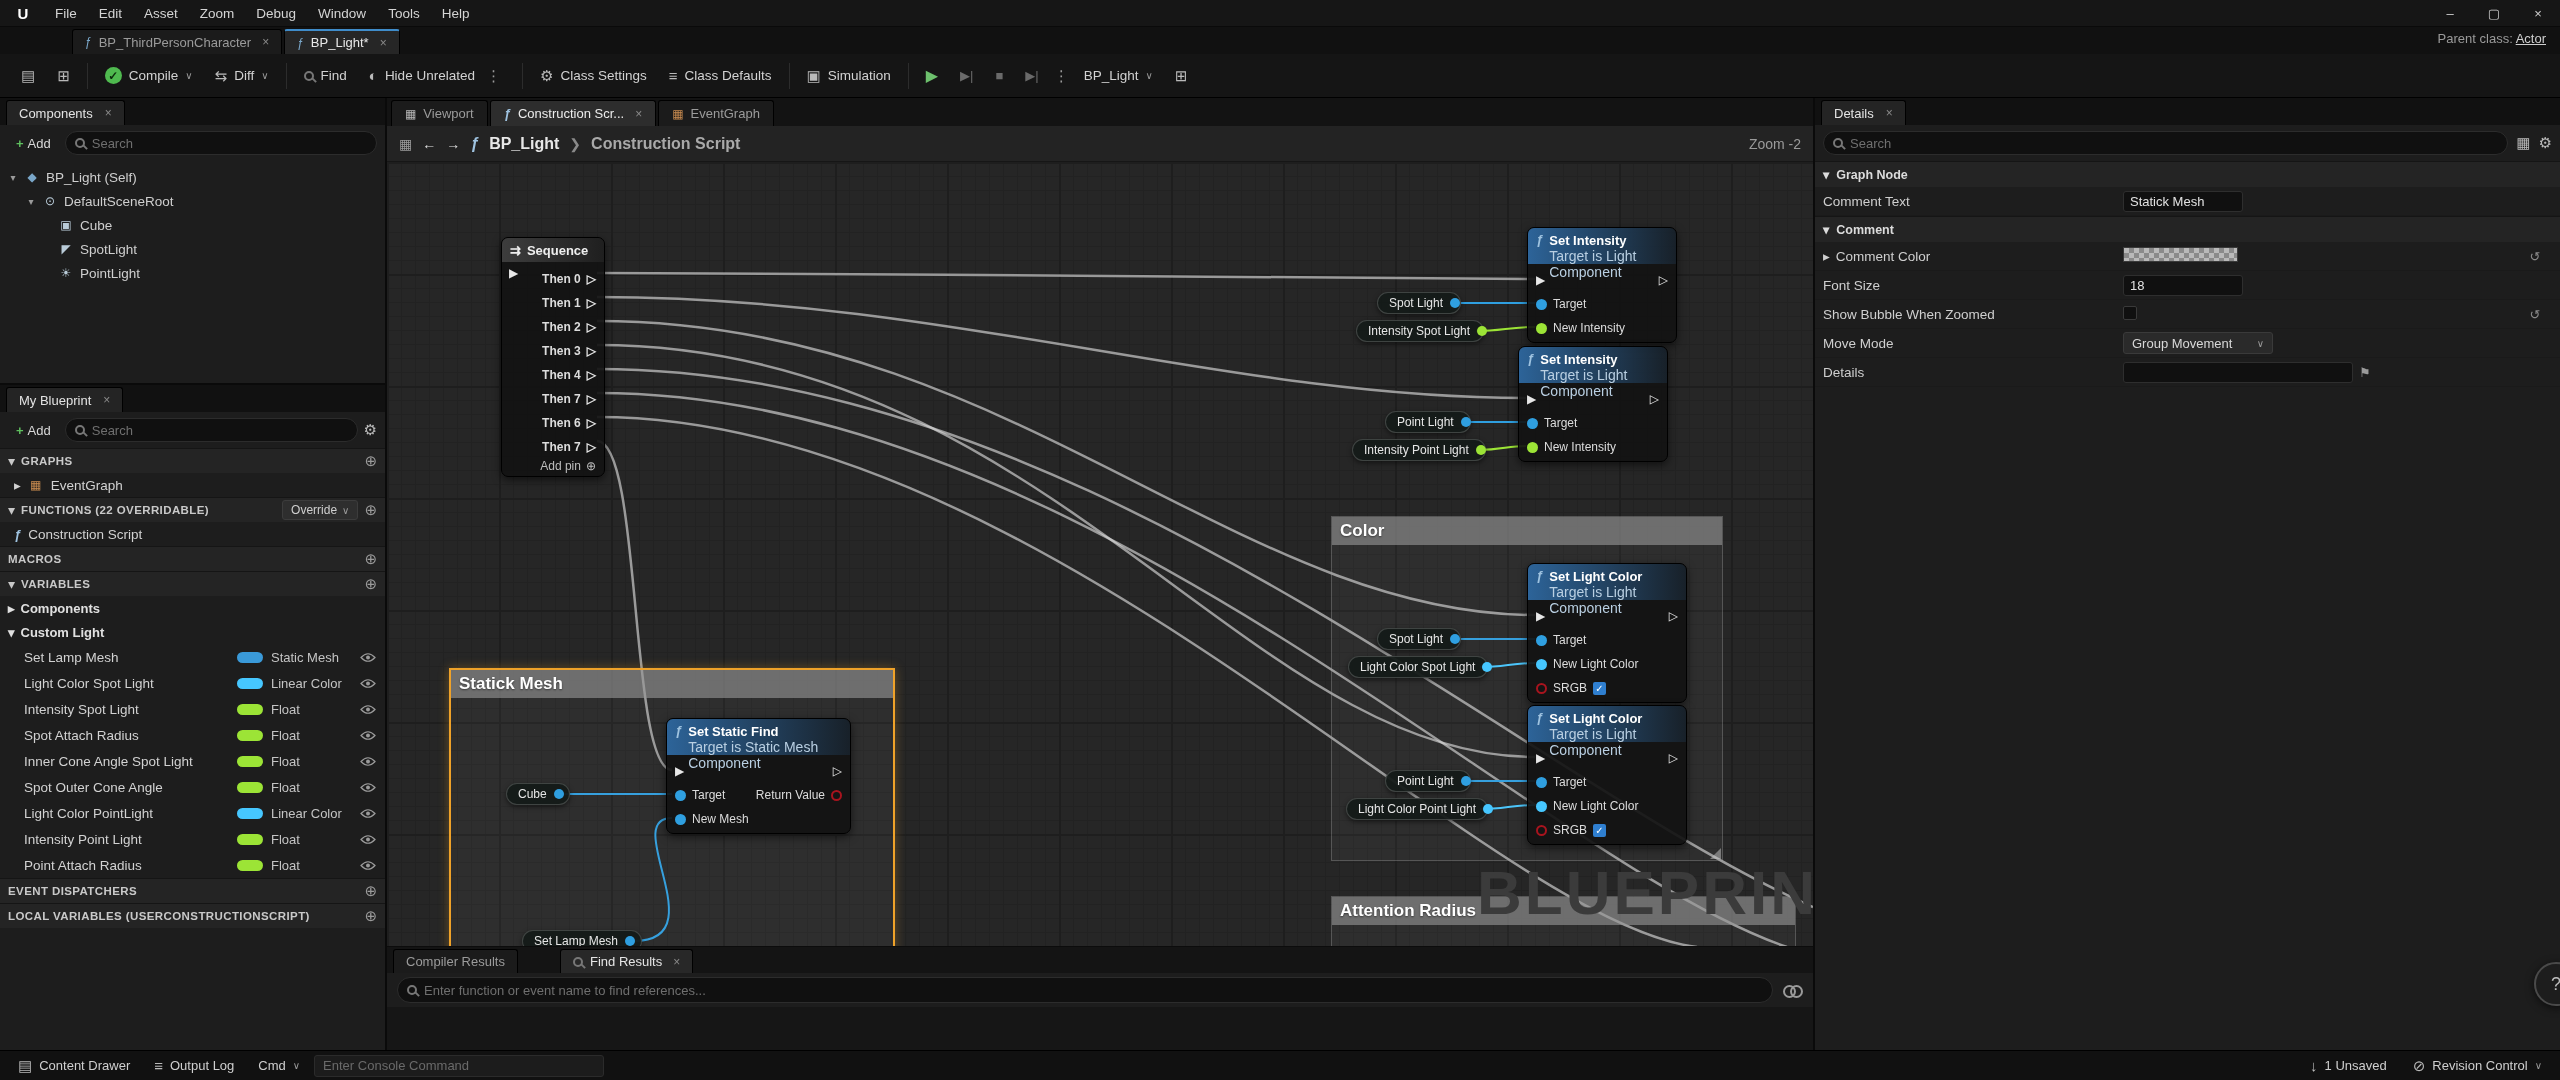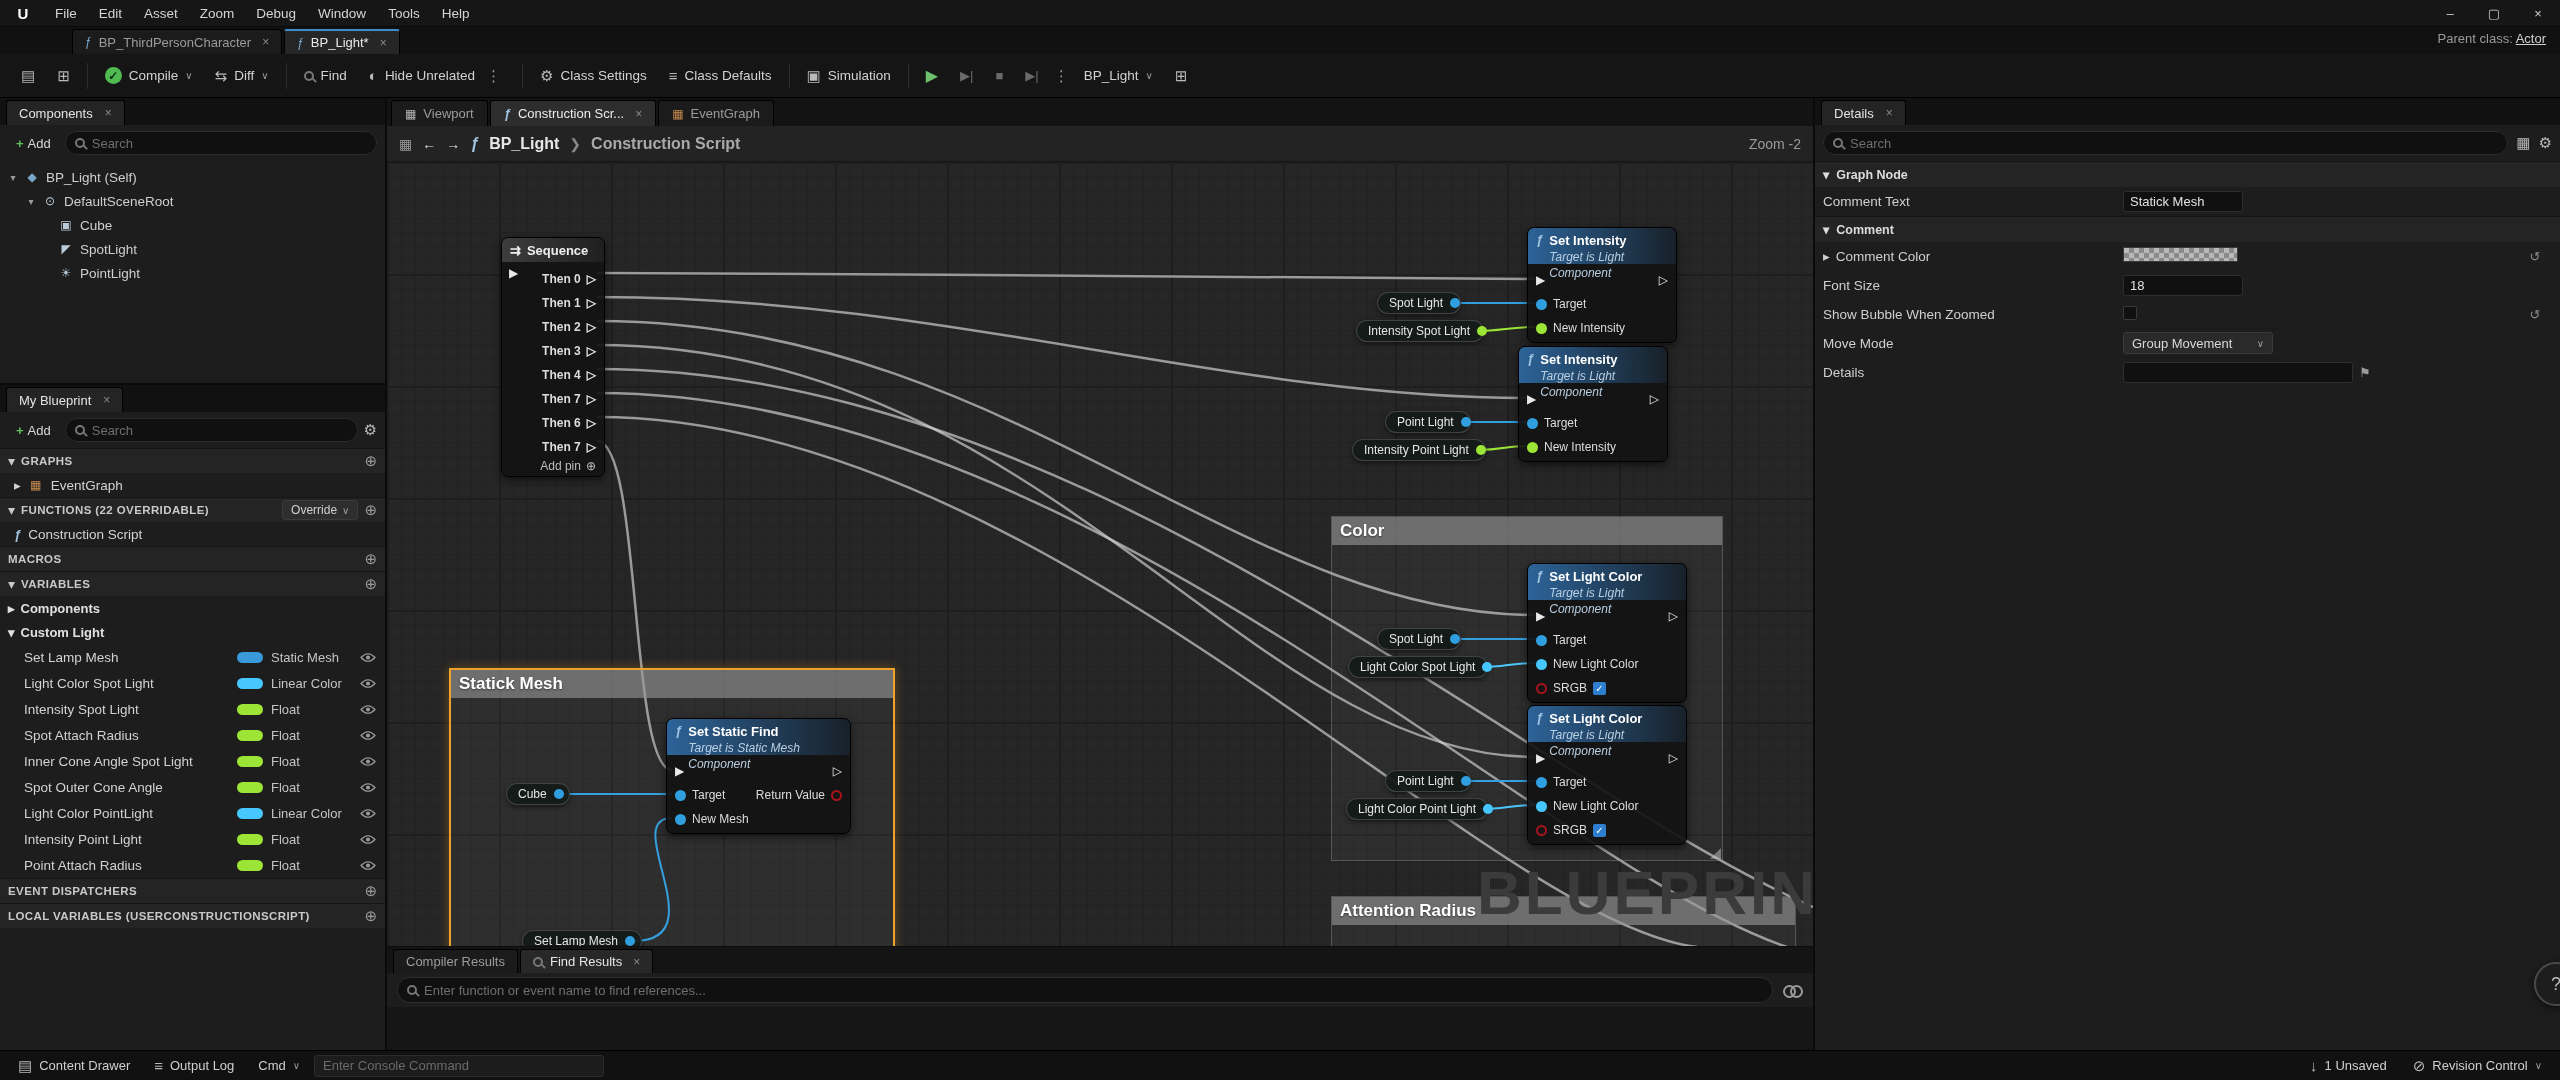--- a/index.html
+++ b/index.html
@@ -94,40 +94,40 @@
   
   .comment { position:absolute; border:1px solid rgba(160,160,160,.35); background:rgba(190,190,190,.05); }
   .comment .chead { height:28px; background:rgba(150,150,150,.62); color:#fff; font-size:17px; font-weight:bold; display:flex; align-items:center; padding:0 8px; text-shadow:0 1px 2px rgba(0,0,0,.5); }
   .comment.sel { border:2px solid #efa229; box-shadow:0 0 10px rgba(239,162,41,.35); }
   .comment::after { content:""; position:absolute; right:1px; bottom:1px; border-left:11px solid transparent; border-bottom:11px solid rgba(200,200,200,.5); }
 
   
   .node { position:absolute; background:rgba(18,18,18,.92); border:1px solid #000; border-radius:7px; box-shadow:0 3px 8px rgba(0,0,0,.55); }
   .nhead { height:36px; border-radius:6px 6px 0 0; background:linear-gradient(90deg, rgba(46,104,160,.95), rgba(46,104,160,.15)); display:flex; align-items:flex-start; gap:6px; padding:4px 8px; }
   .ntitle { font-size:13px; font-weight:bold; color:#fff; line-height:14px; }
-  .nsub { font-size:12px; font-style:italic; color:#b9cfe2; line-height:12px; }
+  .nsub { font-size:14px; color:#b9cfe2; line-height:12px; }
   .nbody { padding:4px 0; }
   .prow { height:24px; display:flex; align-items:center; gap:6px; padding:0 8px; font-size:12px; color:#dcdcdc; }
   .prow .flexsp { flex:1; }
   .exec { color:#e8e8e8; font-size:12px; }
   .pdot { width:11px; height:11px; border-radius:50%; flex:none; }
   .pdot.hollow { background:transparent !important; border:2px solid; }
   .chk { width:13px; height:13px; border-radius:2px; background:#2f7fd0; color:#fff; font-size:10px; display:flex; align-items:center; justify-content:center; }
 
   .seqhead { height:24px; border-radius:6px 6px 0 0; background:linear-gradient(90deg,#3d3d3d,#1f1f1f); display:flex; align-items:center; gap:6px; padding:0 8px; font-size:13px; font-weight:bold; color:#eee; }
   .seqrow { height:24px; display:flex; align-items:flex-end; justify-content:flex-end; gap:6px; padding:0 8px; font-size:12px; color:#dcdcdc;font-weight:bold; }
   .seq-execin { position:absolute; left:7px; top:28px; }
   .addpin { height:24px; display:flex; align-items:center; justify-content:flex-end; gap:5px; padding:0 8px; font-size:12px; color:#bdbdbd; }
 
   .pill { position:absolute; height:22px; border-radius:11px; background:rgba(20,26,24,.95); border:1px solid rgba(255,255,255,.18); display:flex; align-items:center; justify-content:space-between; padding:0 7px 0 11px; font-size:12px; color:#e6e6e6; box-shadow:0 2px 5px rgba(0,0,0,.5); white-space:nowrap; }
   .pill .pdot { width:10px; height:10px; margin-left:7px; }
 
   
   .results { border-top:1px solid #0c0c0c; background:#181818; }
-  .rtabs { height:26px; background:#141414; display:flex; align-items:flex-end; padding-left:6px; }
+  .rtabs { height:26px; background:#141414; display:flex; align-items:flex-end; padding-left:6px;gap:40px; }
   .rtab { height:24px; display:flex; align-items:center; gap:7px; padding:0 12px; font-size:13px; color:#9b9b9b; background:#1b1b1b; margin-right:2px; border-radius:3px 3px 0 0; border:1px solid #000; border-bottom:none; }
   .rtab.active { background:#282828; color:#e5e5e5; }
   .rsearch { height:34px; display:flex; align-items:center; gap:10px; padding:0 10px; background:#1d1d1d; }
   .rfill { height:43px; background:#161616; }
   .binoc { width:20px; height:12px; position:relative; }
   .binoc::before, .binoc::after { content:""; position:absolute; top:1px; width:9px; height:9px; border:2px solid #9a9a9a; border-radius:50%; }
   .binoc::after { right:0; }
   .binoc::before { left:0; }
 
   

